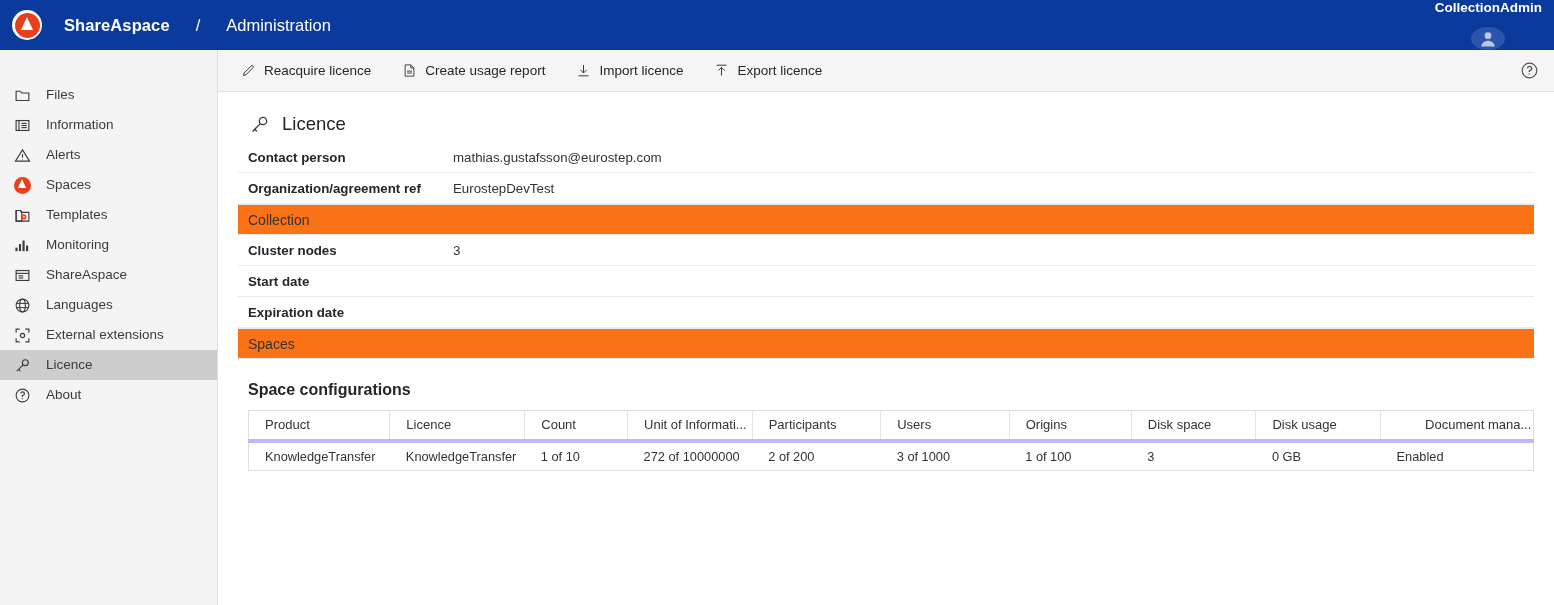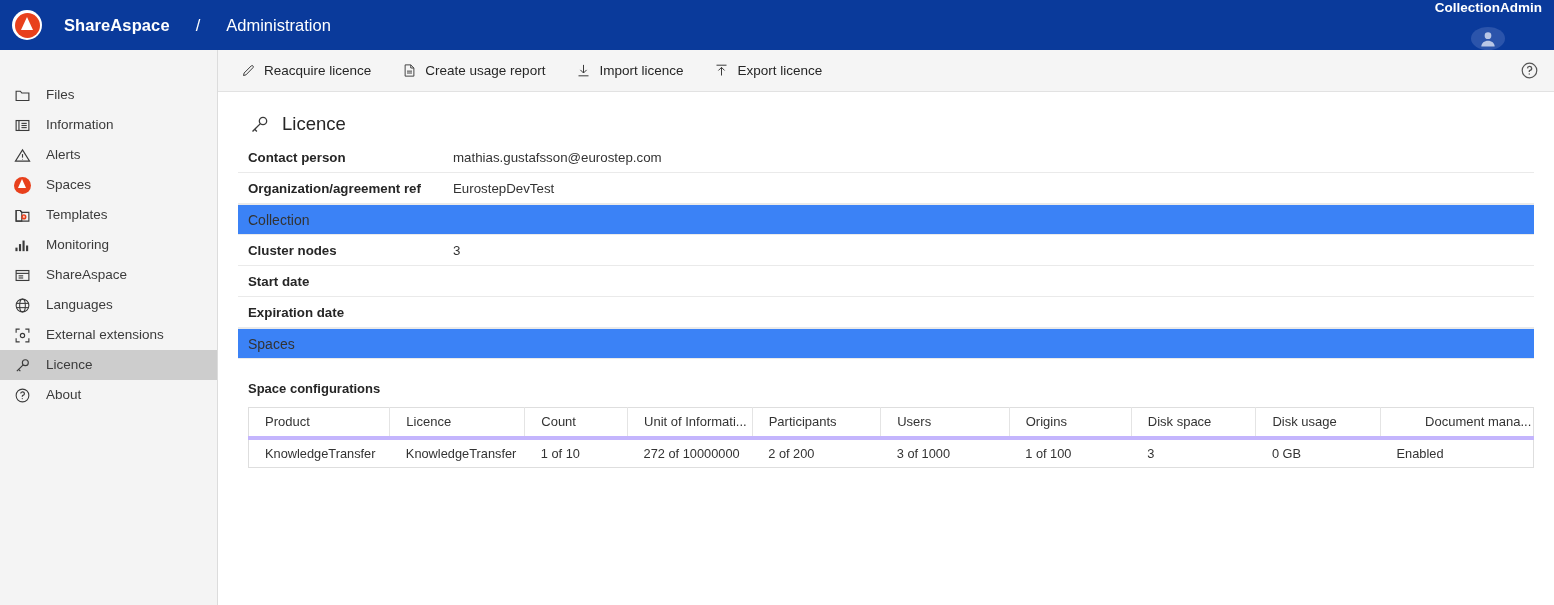--- a/index.html
+++ b/index.html
@@ -231,21 +231,21 @@
     margin-top: 4px;
   }
   .prop-row {
     display: flex;
     align-items: center;
     height: 31px;
     border-bottom: 1px solid #eaeaea;
     padding-left: 10px;
   }
   .prop-row.section {
-    background: #3b82f6;
+    background: #f97316;
     border-bottom: 1px solid #eaeaea;
     border-top: 1px solid #eaeaea;
   }
   .prop-label {
     width: 205px;
     flex: 0 0 205px;
     font-size: 13.3px;
     font-weight: bold;
     color: #262626;
   }
@@ -257,21 +257,21 @@
     flex: 0 0 auto;
   }
   .prop-value {
     font-size: 13.3px;
     color: #333;
   }
 
   
   #table-block { margin-top: 22px; padding-left: 10px; }
   #table-caption {
-    font-size: 13px;
+    font-size: 16px;
     font-weight: bold;
     color: #262626;
     margin-bottom: 11px;
   }
   table#space-config-table {
     width: 100%;
     border-collapse: collapse;
     border: 1px solid #dedede;
     table-layout: fixed;
   }

